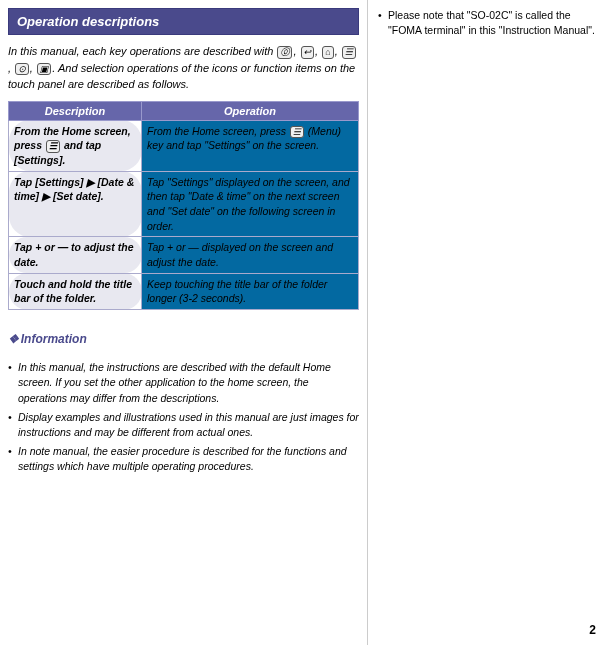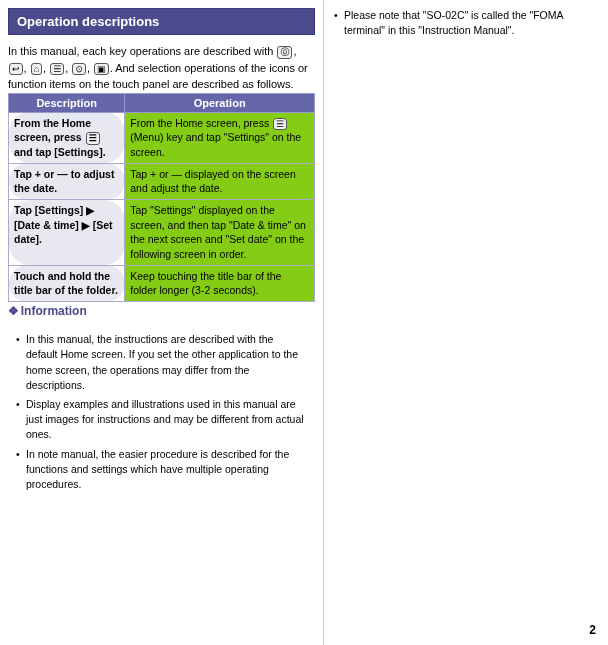--- a/index.html
+++ b/index.html
@@ -18,23 +18,24 @@
     }
 
     .page-container {
       display: flex;
       width: 608px;
       min-height: 645px;
     }
 
     
     .left-column {
-      width: 324px;
+      width: 368px;
       padding: 8px 8px 8px 8px;
       border-right: 1px solid #cccccc;
+      font-style: italic;
     }
 
     
     .right-column {
       flex: 1;
       padding: 8px 8px 8px 10px;
     }
 
     
     .op-desc-header {
@@ -43,41 +44,41 @@
       font-size: 13px;
       font-weight: bold;
       padding: 5px 8px;
       margin-bottom: 8px;
       border: 1px solid #3a3a7c;
     }
 
     .intro-text {
       font-size: 11px;
       line-height: 1.5;
-      margin-bottom: 0;
+      margin-bottom: 8px;
       color: #000000;
     }
 
     .icon-inline {
       display: inline-block;
       border: 1px solid #555;
       border-radius: 3px;
       padding: 0px 2px;
       font-size: 9px;
       line-height: 1.2;
       background: #f0f0f0;
       margin: 0 1px;
     }
 
     
     .op-table {
       width: 100%;
       border-collapse: collapse;
       font-size: 10.5px;
-      margin-bottom: 2px;
+      margin-bottom: 22px;
     }
 
     .op-table th {
       background-color: #6666aa;
       color: #ffffff;
       padding: 3px 5px;
       text-align: center;
       border: 1px solid #9999cc;
       font-weight: bold;
       font-size: 11px;
@@ -91,42 +92,42 @@
     }
 
     .op-table td:first-child {
       background-color: #e8e8f0;
       font-weight: bold;
       width: 38%;
       border-radius: 21px;
     }
 
     .op-table td:last-child {
-      background-color: #84cc16;
+      background-color: #0369a1;
       width: 62%;
     }
 
     
     .info-section-title {
       color: #4a4a8c;
       font-weight: bold;
       font-size: 12px;
       margin-bottom: 14px;
     }
 
     .info-diamond {
       color: #4a4a8c;
       font-size: 12px;
       margin-right: 2px;
     }
 
     .info-list {
       list-style: none;
       padding: 0;
-      margin: 8px;
+      margin: 0;
     }
 
     .info-list li {
       padding-left: 10px;
       position: relative;
       margin-bottom: 4px;
       font-size: 10.5px;
       line-height: 1.45;
       color: #000000;
     }
@@ -199,26 +200,26 @@
           <th>Description</th>
           <th>Operation</th>
         </tr>
       </thead>
       <tbody>
         <tr>
           <td><strong>From the Home screen, press</strong> <span class="icon-inline">☰</span> <strong>and tap [Settings].</strong></td>
           <td>From the Home screen, press <span class="icon-inline">☰</span> (Menu) key and tap "Settings" on the screen.</td>
         </tr>
         <tr>
+          <td><strong>Tap [Settings] ▶ [Date &amp; time] ▶ [Set date].</strong></td>
+          <td>Tap "Settings" displayed on the screen, and then tap "Date &amp; time" on the next screen and "Set date" on the following screen in order.</td>
+        </tr>
+        <tr>
           <td><strong>Tap + or — to adjust the date.</strong></td>
           <td>Tap + or — displayed on the screen and adjust the date.</td>
-        </tr>
-        <tr>
-          <td><strong>Tap [Settings] ▶ [Date &amp; time] ▶ [Set date].</strong></td>
-          <td>Tap "Settings" displayed on the screen, and then tap "Date &amp; time" on the next screen and "Set date" on the following screen in order.</td>
         </tr>
         <tr>
           <td><strong>Touch and hold the title bar of the folder.</strong></td>
           <td>Keep touching the title bar of the folder longer (3-2 seconds).</td>
         </tr>
       </tbody>
     </table>
 
     <div class="info-section-title">
       <span class="info-diamond">❖</span><span>Information</span>

